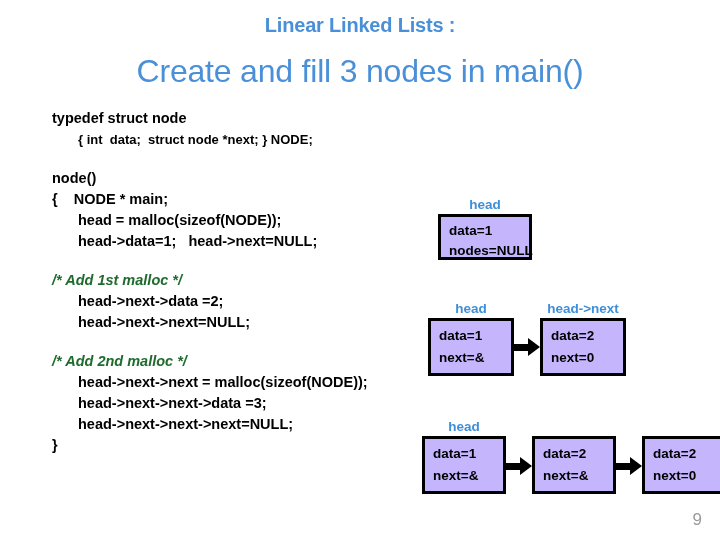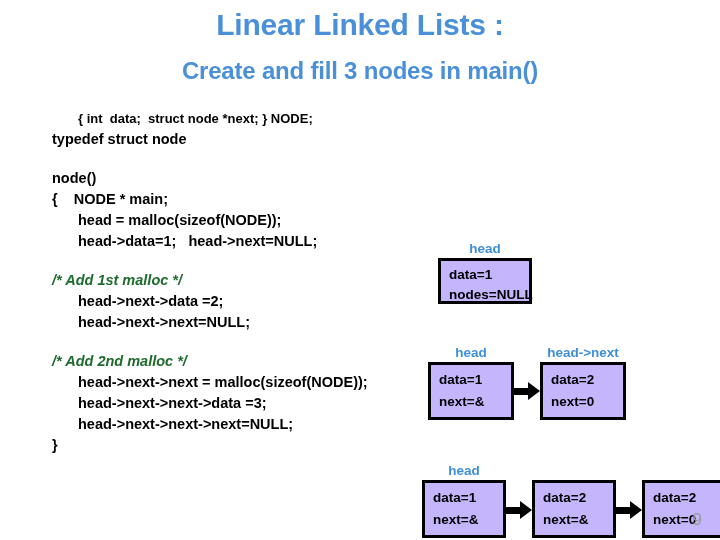--- a/index.html
+++ b/index.html
@@ -15,33 +15,33 @@
     font-family: "Liberation Sans", sans-serif;
   }
 
   
   #slide-title {
     position: absolute;
     left: 0; top: 8px;
     width: 720px;
     text-align: center;
     color: #4a90d9;
-    font-size: 30px;
+    font-size: 20px;
     font-weight: bold;
     letter-spacing: -0.2px;
     line-height: 34px;
   }
   #slide-subtitle {
     position: absolute;
     left: 0; top: 56px;
     width: 720px;
     text-align: center;
     color: #4a90d9;
-    font-size: 24px;
-    font-weight: bold;
+    font-size: 32px;
+    font-weight: normal;
     letter-spacing: -0.2px;
     line-height: 30px;
   }
 
   
   #code-column {
     position: absolute;
     left: 52px;
     top: 108px;
     width: 380px;
@@ -58,21 +58,20 @@
   .code-line.comment { color: #1f6b2e; font-style: italic; }
   .code-line.small { font-size: 13px; }
   .indent1 { padding-left: 26px; }
 
   
   #diagram-column {
     position: absolute;
     left: 420px;
     top: 196px;
     width: 300px;
-    margin-top: 44px;
   }
   .diagram-row {
     position: relative;
     display: flex;
     align-items: flex-start;
   }
   .node-group { position: relative; }
   .node-label {
     color: #3f8fd8;
     font-size: 13.5px;
@@ -145,22 +144,22 @@
   }
 </style>
 </head>
 <body>
 
 <div id="slide-title">Linear Linked Lists :</div>
 <div id="slide-subtitle">Create and fill 3 nodes in main()</div>
 
 <div id="code-column">
     <div class="code-block">
+      <div class="code-line">typedef struct node</div>
       <div class="code-line small indent1">{ int  data;  struct node *next; } NODE;</div>
-      <div class="code-line">typedef struct node</div>
     </div>
     <div class="code-block">
       <div class="code-line">node()</div>
       <div class="code-line">{    NODE * main;</div>
       <div class="code-line indent1">head = malloc(sizeof(NODE));</div>
       <div class="code-line indent1">head-&gt;data=1;   head-&gt;next=NULL;</div>
     </div>
     <div class="code-block">
       <div class="code-line comment">/* Add 1st malloc */</div>
       <div class="code-line indent1">head-&gt;next-&gt;data =2;</div>

